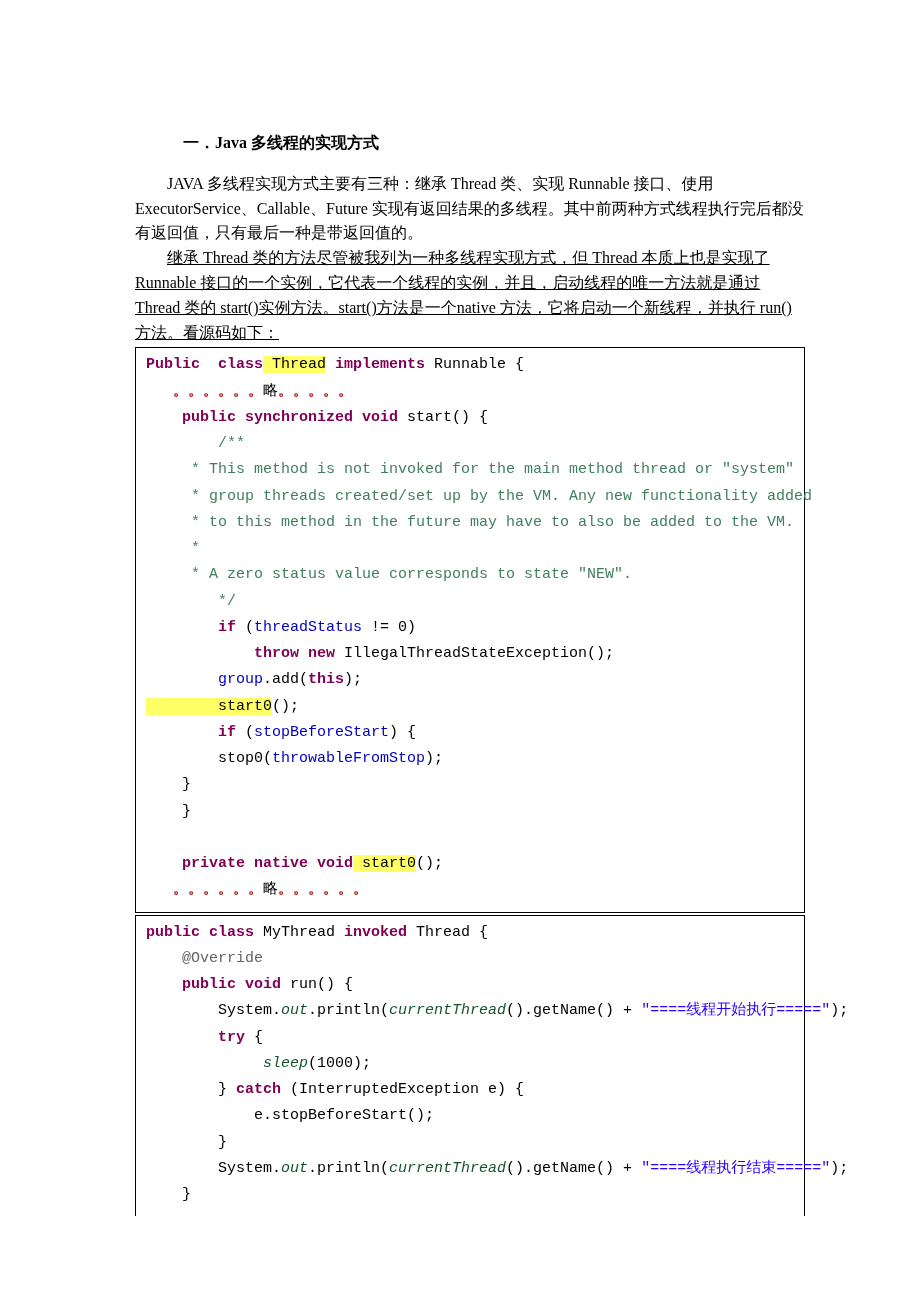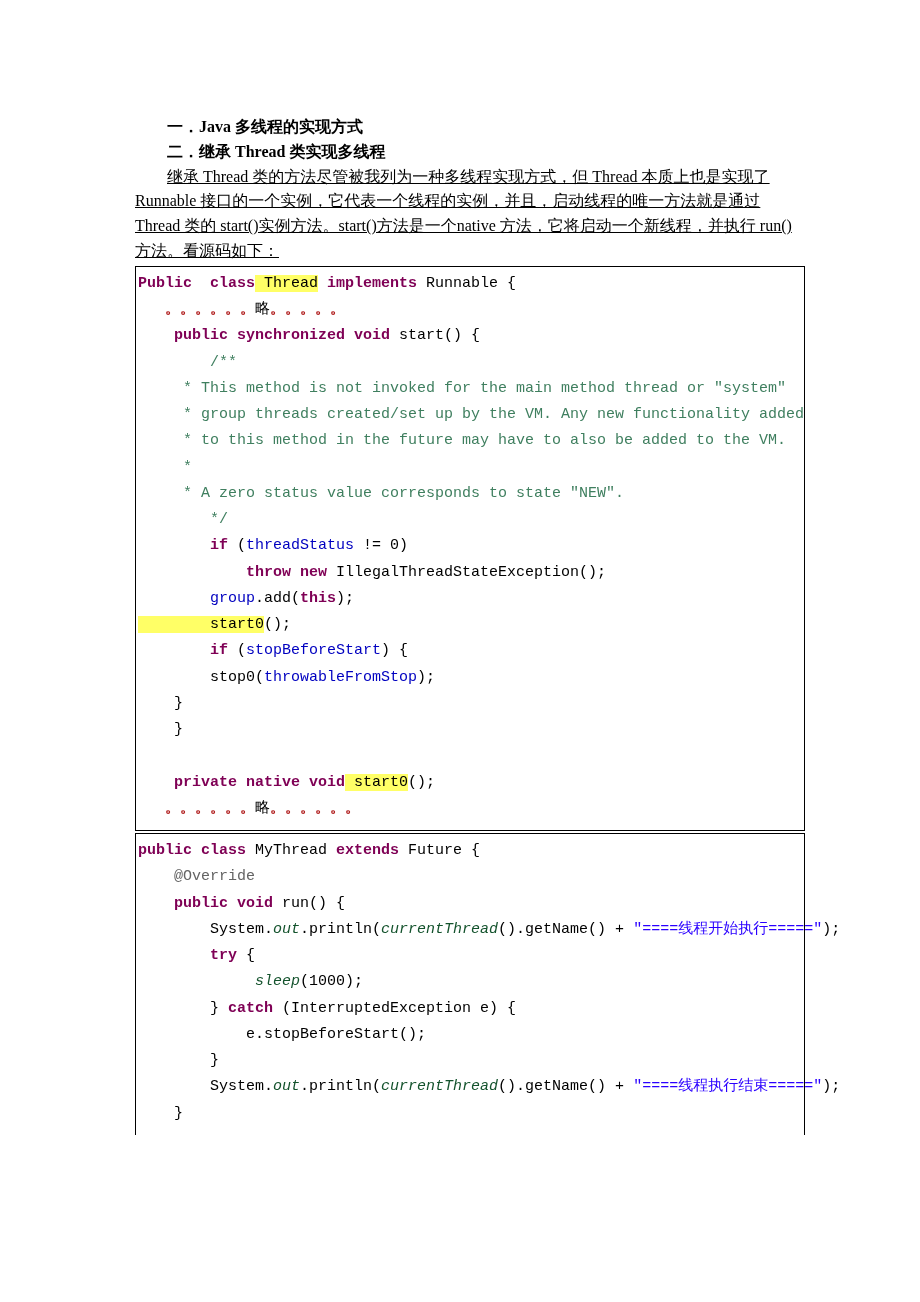--- a/index.html
+++ b/index.html
@@ -12,32 +12,32 @@
     width: 920px;
     min-height: 1302px;
     background: #fff;
     box-sizing: border-box;
     padding: 115px 115px 115px 135px;
     font-size: 16px;
     line-height: 1.55;
   }
   .heading {
     font-weight: bold;
-    margin: 0;
+    margin: 16px;
     text-indent: 2em;
   }
   .latin { font-family: "Times New Roman", serif; }
   .para {
     margin: 0;
     text-indent: 2em;
   }
   .codebox {
     border: 1px solid #000;
     margin-top: 2px;
-    padding: 4px 6px 8px 2px;
+    padding: 4px 6px 8px 10px;
     font-family: "Courier New", monospace;
     font-size: 15px;
     line-height: 1.75;
     white-space: pre;
   }
   .kw { color: #7f0055; font-weight: bold; }
   .hl { background: #ffff66; }
   .cm { color: #3f7f5f; }
   .err { color: #b22222; font-weight: bold; }
   .fld { color: #0000c0; }
@@ -47,24 +47,22 @@
 </style>
 </head>
 <body>
 
 <div class="page">
 
   <p class="heading">
     <span>一．</span><span class="latin">Java</span><span> 多线程的实现方式</span>
   </p>
 
+  <p class="para">JAVA 多线程实现方式主要有三种：继承 Thread 类、实现 Runnable 接口、使用 ExecutorService、Callable、Future 实现有返回结果的多线程。其中前两种方式线程执行完后都没有返回值，只有最后一种是带返回值的。</p>
 
-  <p class="heading">
-    <span>二．继承 </span><span class="latin">Thread</span><span> 类实现多线程</span>
-  </p>
 
   <p class="para" style="text-indent:2em;text-decoration:underline;">继承 Thread 类的方法尽管被我列为一种多线程实现方式，但 Thread 本质上也是实现了 Runnable 接口的一个实例，它代表一个线程的实例，并且，启动线程的唯一方法就是通过 Thread 类的 start()实例方法。start()方法是一个native 方法，它将启动一个新线程，并执行 run()方法。看源码如下：</p>
 
   <div class="codebox"><span class="kw">Public</span><span class="kw">  class</span><span class="hl"> Thread</span><span class="kw"> implements</span><span> Runnable {</span>
 <span class="err">   。。。。。。</span><span>略</span><span class="err">。。。。。</span>
 <span class="kw">    public</span><span class="kw"> synchronized</span><span class="kw"> void</span><span> start() {</span>
 <span class="cm">        /**</span>
 <span class="cm">     * This method is not invoked for the main method thread or "system"</span>
 <span class="cm">     * group threads created/set up by the VM. Any new functionality added</span>
 <span class="cm">     * to this method in the future may have to also be added to the VM.</span>
@@ -77,21 +75,21 @@
 <span class="hl">        start0</span><span>();</span>
 <span class="kw">        if</span><span> (</span><span class="fld">stopBeforeStart</span><span>) {</span>
 <span>        stop0(</span><span class="fld">throwableFromStop</span><span>);</span>
 <span>    }</span>
 <span>    }</span>
 <span></span>
 <span class="kw">    private</span><span class="kw"> native</span><span class="kw"> void</span><span class="hl"> start0</span><span>();</span>
 <span class="err">   。。。。。。</span><span>略</span><span class="err">。。。。。。</span></div>
 
 
-  <div class="codebox" style="border-bottom:none;"><span class="kw">public</span><span class="kw"> class</span><span> MyThread </span><span class="kw">extends</span><span> Future {</span>
+  <div class="codebox" style="border-bottom:none;"><span class="kw">public</span><span class="kw"> class</span><span> MyThread </span><span class="kw">invoked</span><span> Thread {</span>
 <span class="at">    @Override</span>
 <span class="kw">    public</span><span class="kw"> void</span><span> run() {</span>
 <span>        System.</span><span class="it">out</span><span>.println(</span><span class="it">currentThread</span><span>().getName() + </span><span class="str">"====线程开始执行====="</span><span>);</span>
 <span class="kw">        try</span><span> {</span>
 <span class="it">             sleep</span><span>(1000);</span>
 <span>        } </span><span class="kw">catch</span><span> (InterruptedException e) {</span>
 <span>            e.stopBeforeStart();</span>
 <span>        }</span>
 <span>        System.</span><span class="it">out</span><span>.println(</span><span class="it">currentThread</span><span>().getName() + </span><span class="str">"====线程执行结束====="</span><span>);</span>
 <span>    }</span></div>

